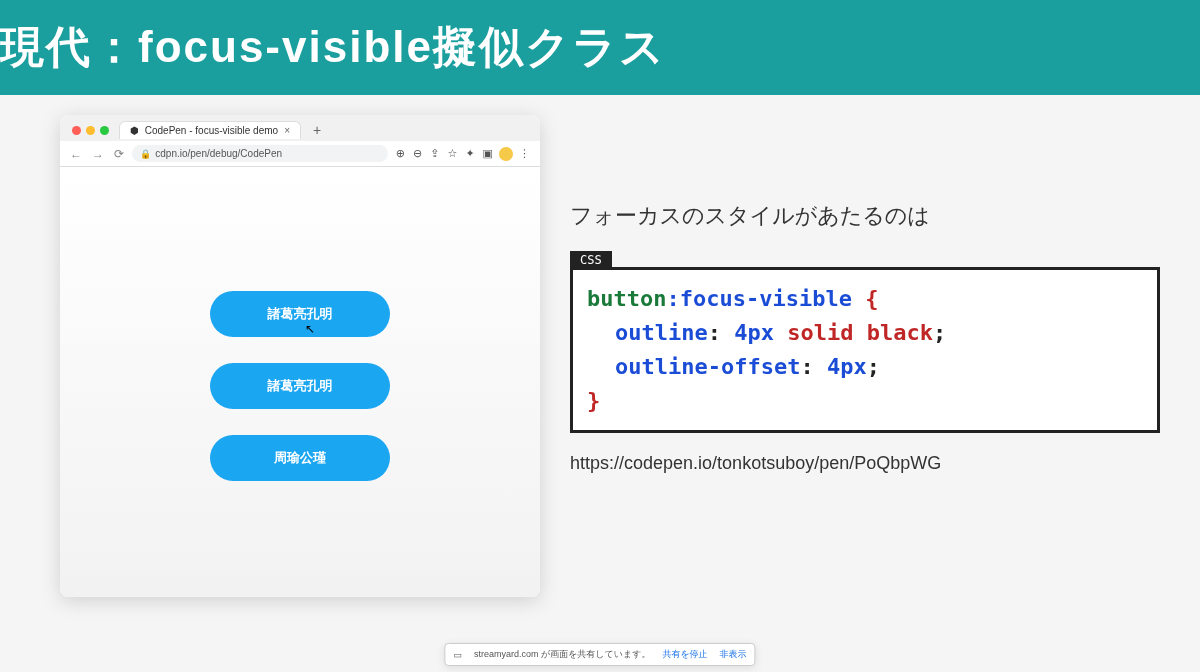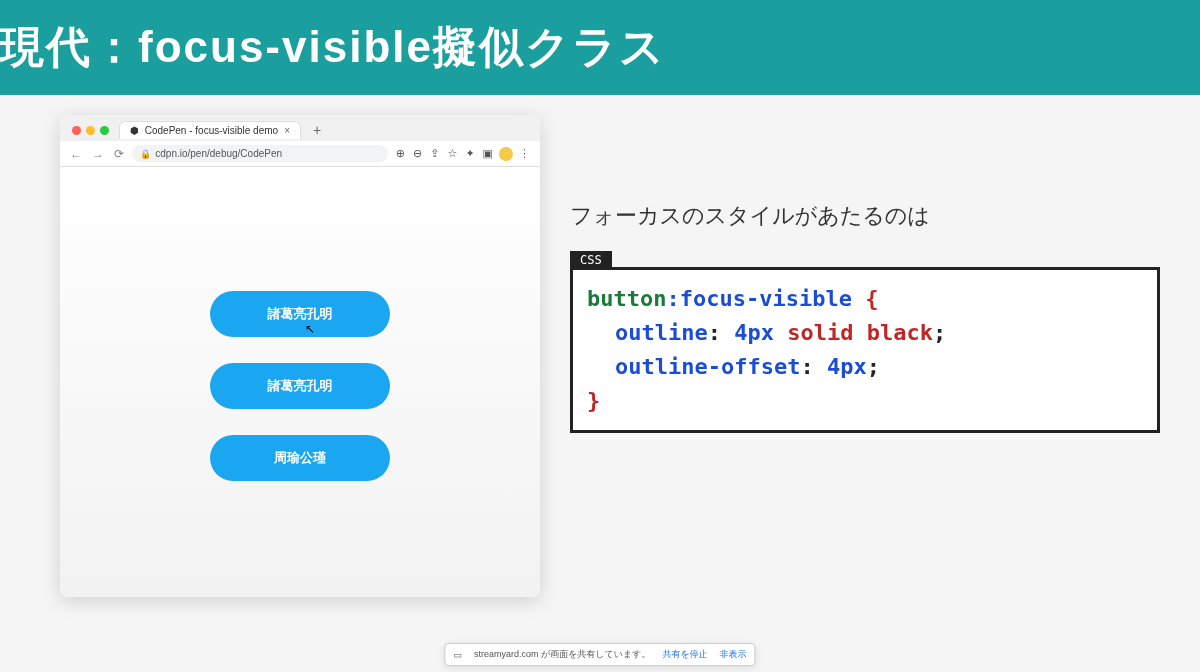--- a/index.html
+++ b/index.html
@@ -240,20 +240,21 @@
     </div>
 
     <div class="code-wrap">
       <div class="code-label">CSS</div>
       <div class="code-box"><span class="tok-sel">button</span><span class="tok-pseudo">:focus-visible</span><span class="tok-brace"> {</span>
 <span class="indent"><span class="tok-prop">outline</span><span class="tok-punct">: </span><span class="tok-val-num">4px</span> <span class="tok-val-kw">solid</span> <span class="tok-val-kw">black</span><span class="tok-punct">;</span></span>
 <span class="indent"><span class="tok-prop">outline-offset</span><span class="tok-punct">: </span><span class="tok-val-num">4px</span><span class="tok-punct">;</span></span>
 <span class="tok-brace">}</span></div>
     </div>
 
+    <div class="url">https://codepen.io/tonkotsuboy/pen/PoQbpWG</div>
   </div>
 </div>
 
 <div class="share-bar">
   <span>▭</span>
   <span>streamyard.com が画面を共有しています。</span>
   <span class="stop">共有を停止</span>
   <span class="hide">非表示</span>
 </div>
 

